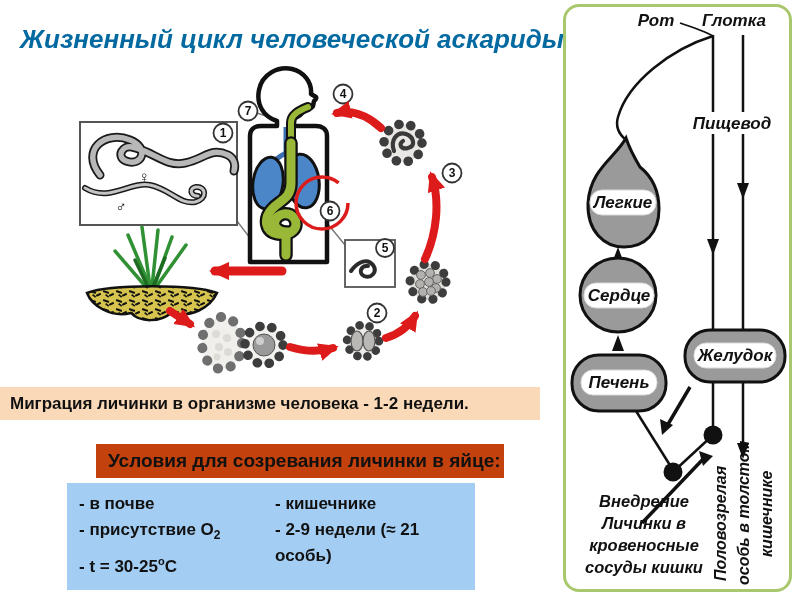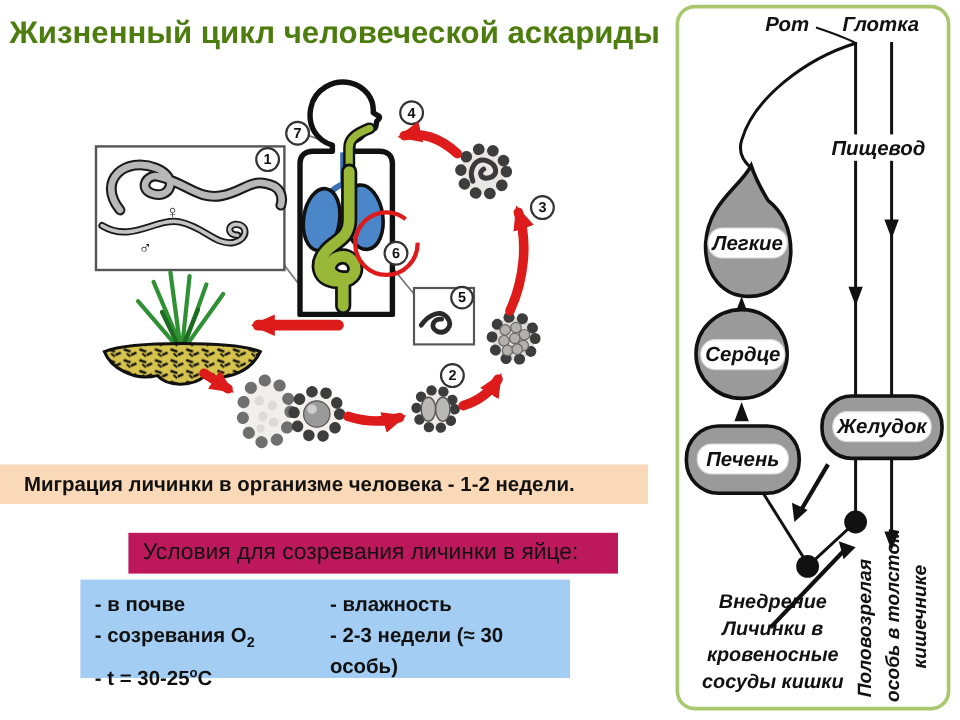--- a/index.html
+++ b/index.html
@@ -1,27 +1,27 @@
 <!DOCTYPE html>
 <html><head>
 <meta charset="utf-8">
 <style>
   html,body{margin:0;padding:0;}
   .stage{position:relative;width:800px;height:600px;background:#ffffff;overflow:hidden;
          font-family:"Liberation Sans",sans-serif;}
-  .title{position:absolute;left:8px;top:12px;width:545px;margin:0;
-         font-size:26px;font-weight:bold;color:#4d7c0f;letter-spacing:0;}
+  .title{position:absolute;left:8px;top:12px;width:545px;margin:12px;
+         font-size:26px;font-weight:bold;color:#0369a1;letter-spacing:0;font-style:italic;}
   .cycle-svg{position:absolute;left:50px;top:55px;}
   .banner-orange{position:absolute;left:0;top:387px;width:540px;height:33px;
          background:#f9d9b7;color:#111;font-size:17px;font-weight:bold;
-         line-height:33px;padding-left:20px;box-sizing:border-box;}
-  .cond-header{position:absolute;left:107px;top:444px;width:408px;height:34px;
-         background:#be185d;color:#111;font-size:19px;font-weight:normal;
+         line-height:33px;padding-left:10px;box-sizing:border-box;}
+  .cond-header{position:absolute;left:96px;top:444px;width:408px;height:34px;
+         background:#c2410c;color:#111;font-size:19px;font-weight:bold;
          line-height:34px;padding-left:12px;box-sizing:border-box;}
-  .cond-body{position:absolute;left:67px;top:483px;width:408px;height:82px;
+  .cond-body{position:absolute;left:67px;top:483px;width:408px;height:107px;
          background:#a3cdf2;color:#111;font-size:17px;font-weight:bold;
          box-sizing:border-box;padding:8px 0 0 12px;}
   .cond-col{position:absolute;top:8px;}
   .cond-col.left{left:12px;width:190px;}
   .cond-col.right{left:208px;width:195px;}
   .cond-line{line-height:26px;white-space:nowrap;}
   .cond-line sub{font-size:12px;}
   .cond-line sup{font-size:11px;}
   .organ-panel{position:absolute;left:563px;top:4px;width:229px;height:588px;
          border:3px solid #a9c86d;border-radius:16px;background:#fff;box-sizing:border-box;}
@@ -191,26 +191,26 @@
     <span>Миграция личинки в организме человека - 1-2 недели.</span>
   </div>
 
   <div class="cond-header">
     <span>Условия для созревания личинки в яйце:</span>
   </div>
 
   <div class="cond-body">
     <div class="cond-col left">
       <div class="cond-line">- в почве</div>
-      <div class="cond-line"><span>- созревания О</span><sub>2</sub></div>
+      <div class="cond-line"><span>- присутствие О</span><sub>2</sub></div>
       <div class="cond-line"><span>- t = 30-25</span><sup>о</sup><span>С</span></div>
     </div>
     <div class="cond-col right">
-      <div class="cond-line">- влажность</div>
-      <div class="cond-line">- 2-3 недели (≈ 30</div>
+      <div class="cond-line">- кишечнике</div>
+      <div class="cond-line">- 2-9 недели (≈ 21</div>
       <div class="cond-line">особь)</div>
     </div>
   </div>
 
   <div class="organ-panel">
     <svg width="223" height="582" viewBox="0 0 223 582">
 
       <g stroke="#111" stroke-width="2.5" fill="none">
         <line x1="147" y1="28" x2="147" y2="424"></line>
         <line x1="177" y1="28" x2="177" y2="442"></line>

